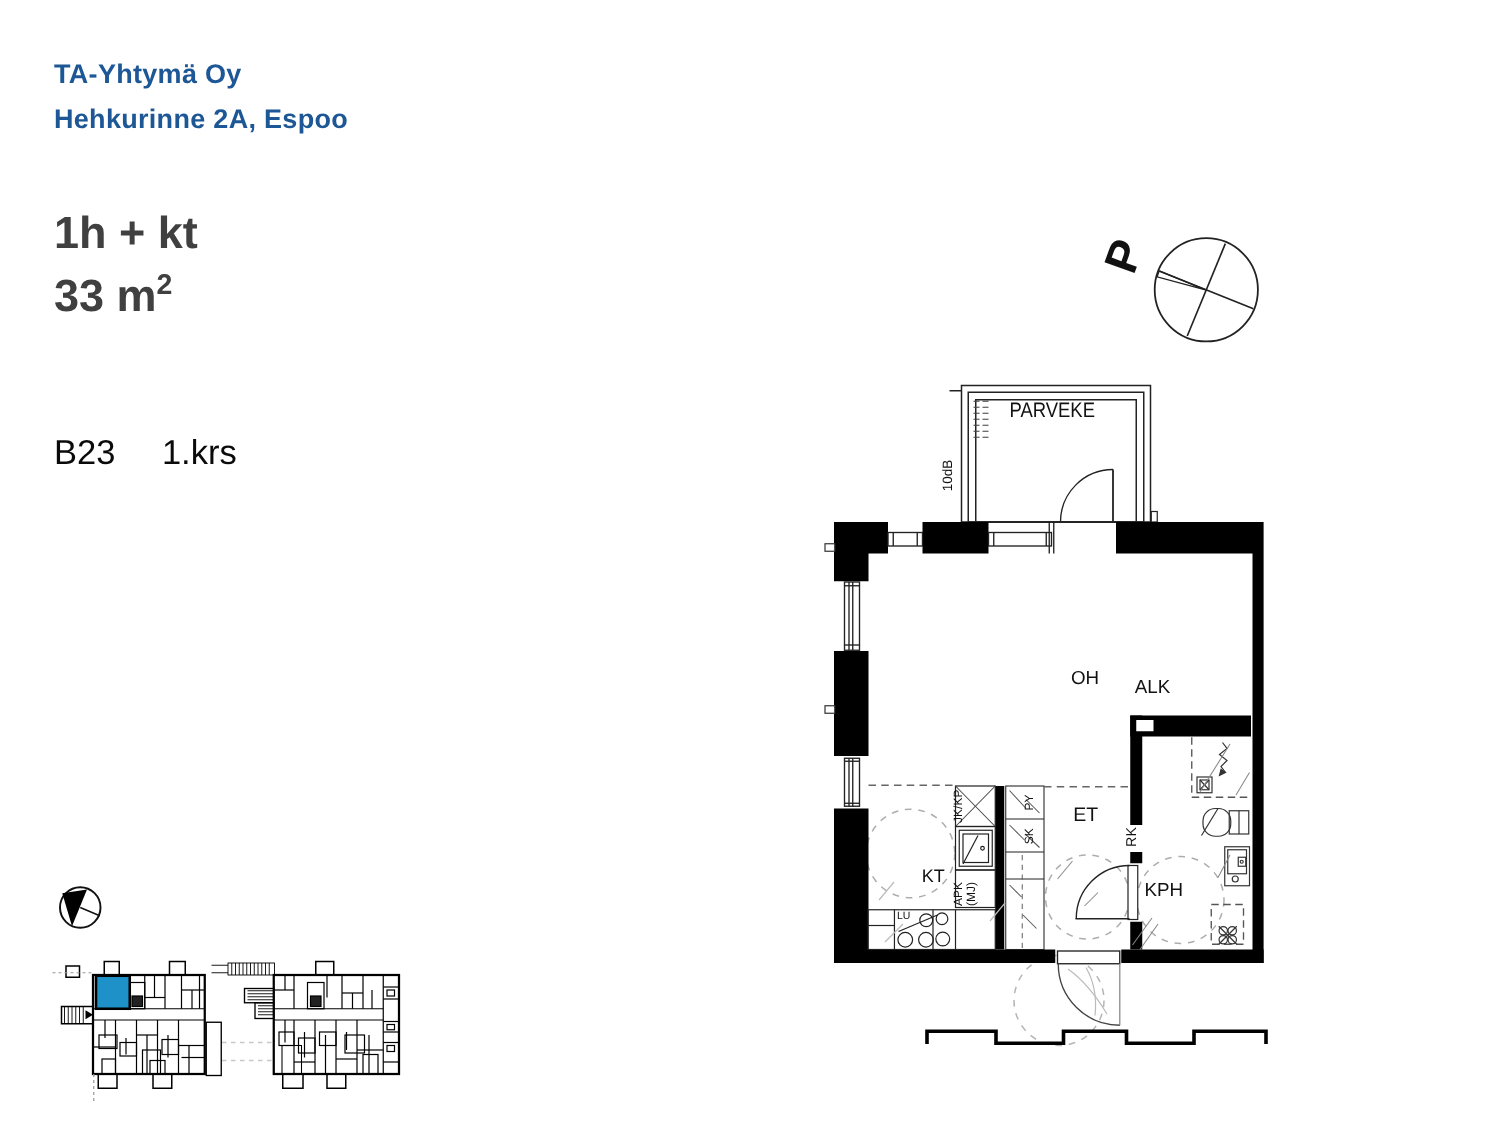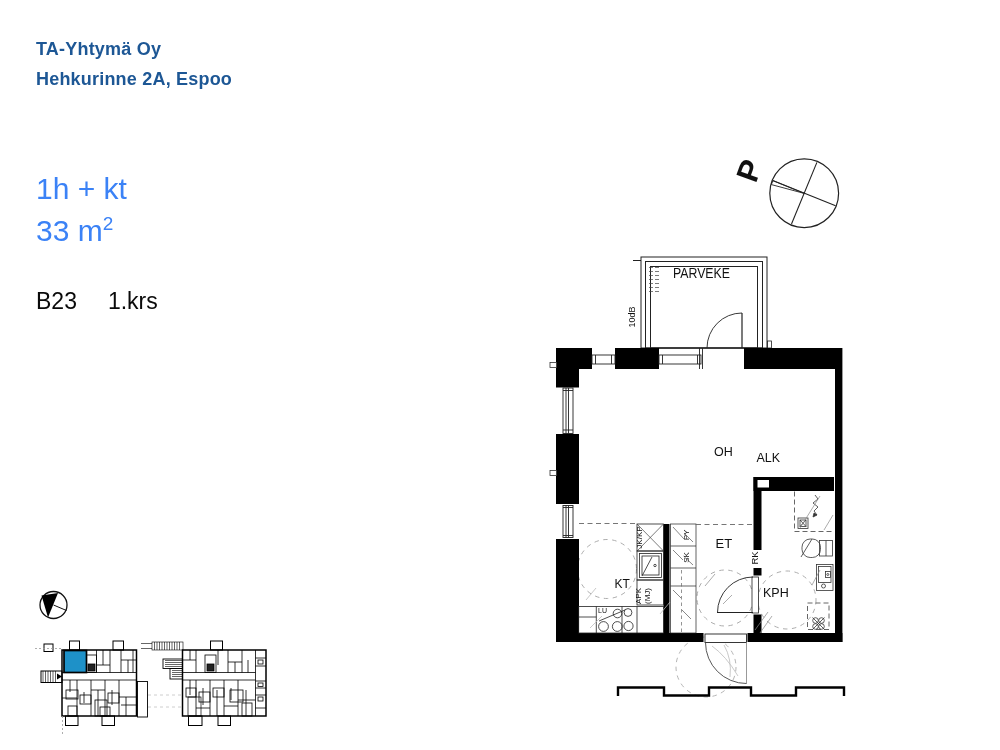--- a/index.html
+++ b/index.html
@@ -1,18 +1,18 @@
 <!DOCTYPE html>
 <html><head>
 <meta charset="utf-8">
 <style>
   html,body{margin:0;padding:0;background:#ffffff;width:1000px;height:750px;overflow:hidden;}
   body{font-family:"Liberation Sans",sans-serif;position:relative;}
   .hdr{position:absolute;left:36px;top:34px;color:#1d5795;font-size:18px;font-weight:bold;line-height:30px;letter-spacing:0.2px;white-space:pre;}
-  .big{position:absolute;left:36px;top:168px;color:#3b82f6;font-size:30px;font-weight:normal;line-height:42px;white-space:pre;}
+  .big{position:absolute;left:36px;top:135px;color:#404040;font-size:30px;font-weight:bold;line-height:42px;white-space:pre;}
   .big sup{font-size:19px;line-height:0;}
   .b23{position:absolute;left:36px;top:288px;color:#0a0a0a;font-size:23px;font-weight:normal;}
   .b23 span{margin-left:31px;margin-top:28px;}
   svg{position:absolute;left:0;top:0;}
   text{font-family:"Liberation Sans",sans-serif;fill:#111;}
 </style>
 </head>
 <body>
 <div class="hdr">TA-Yhtymä Oy
 Hehkurinne 2A, Espoo</div>

